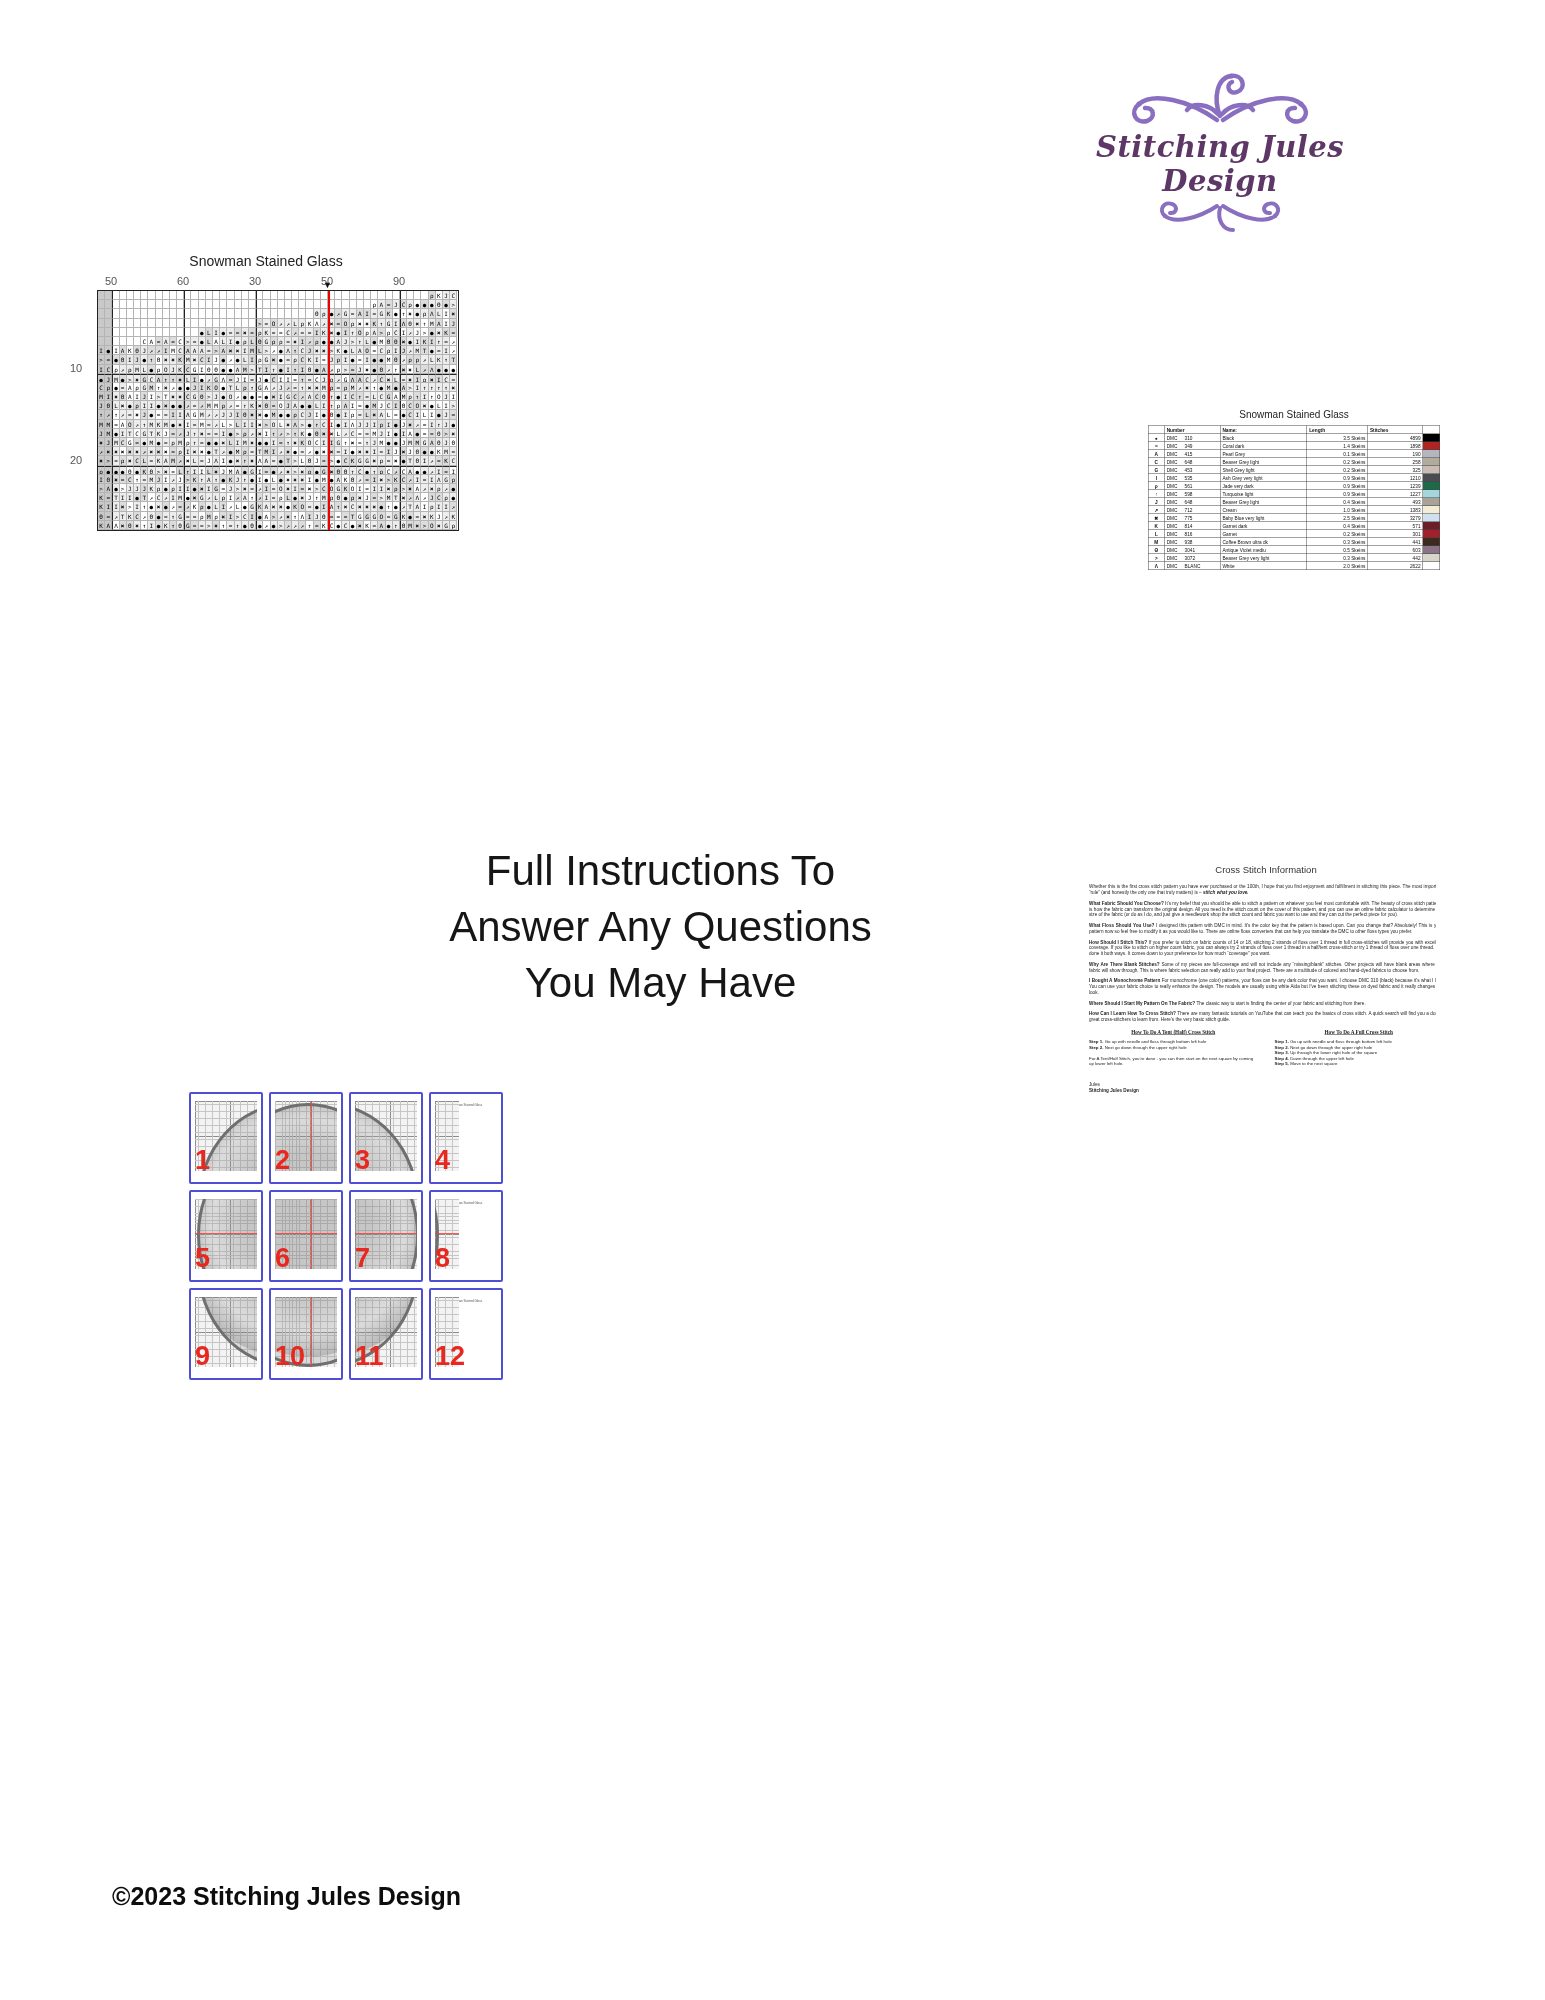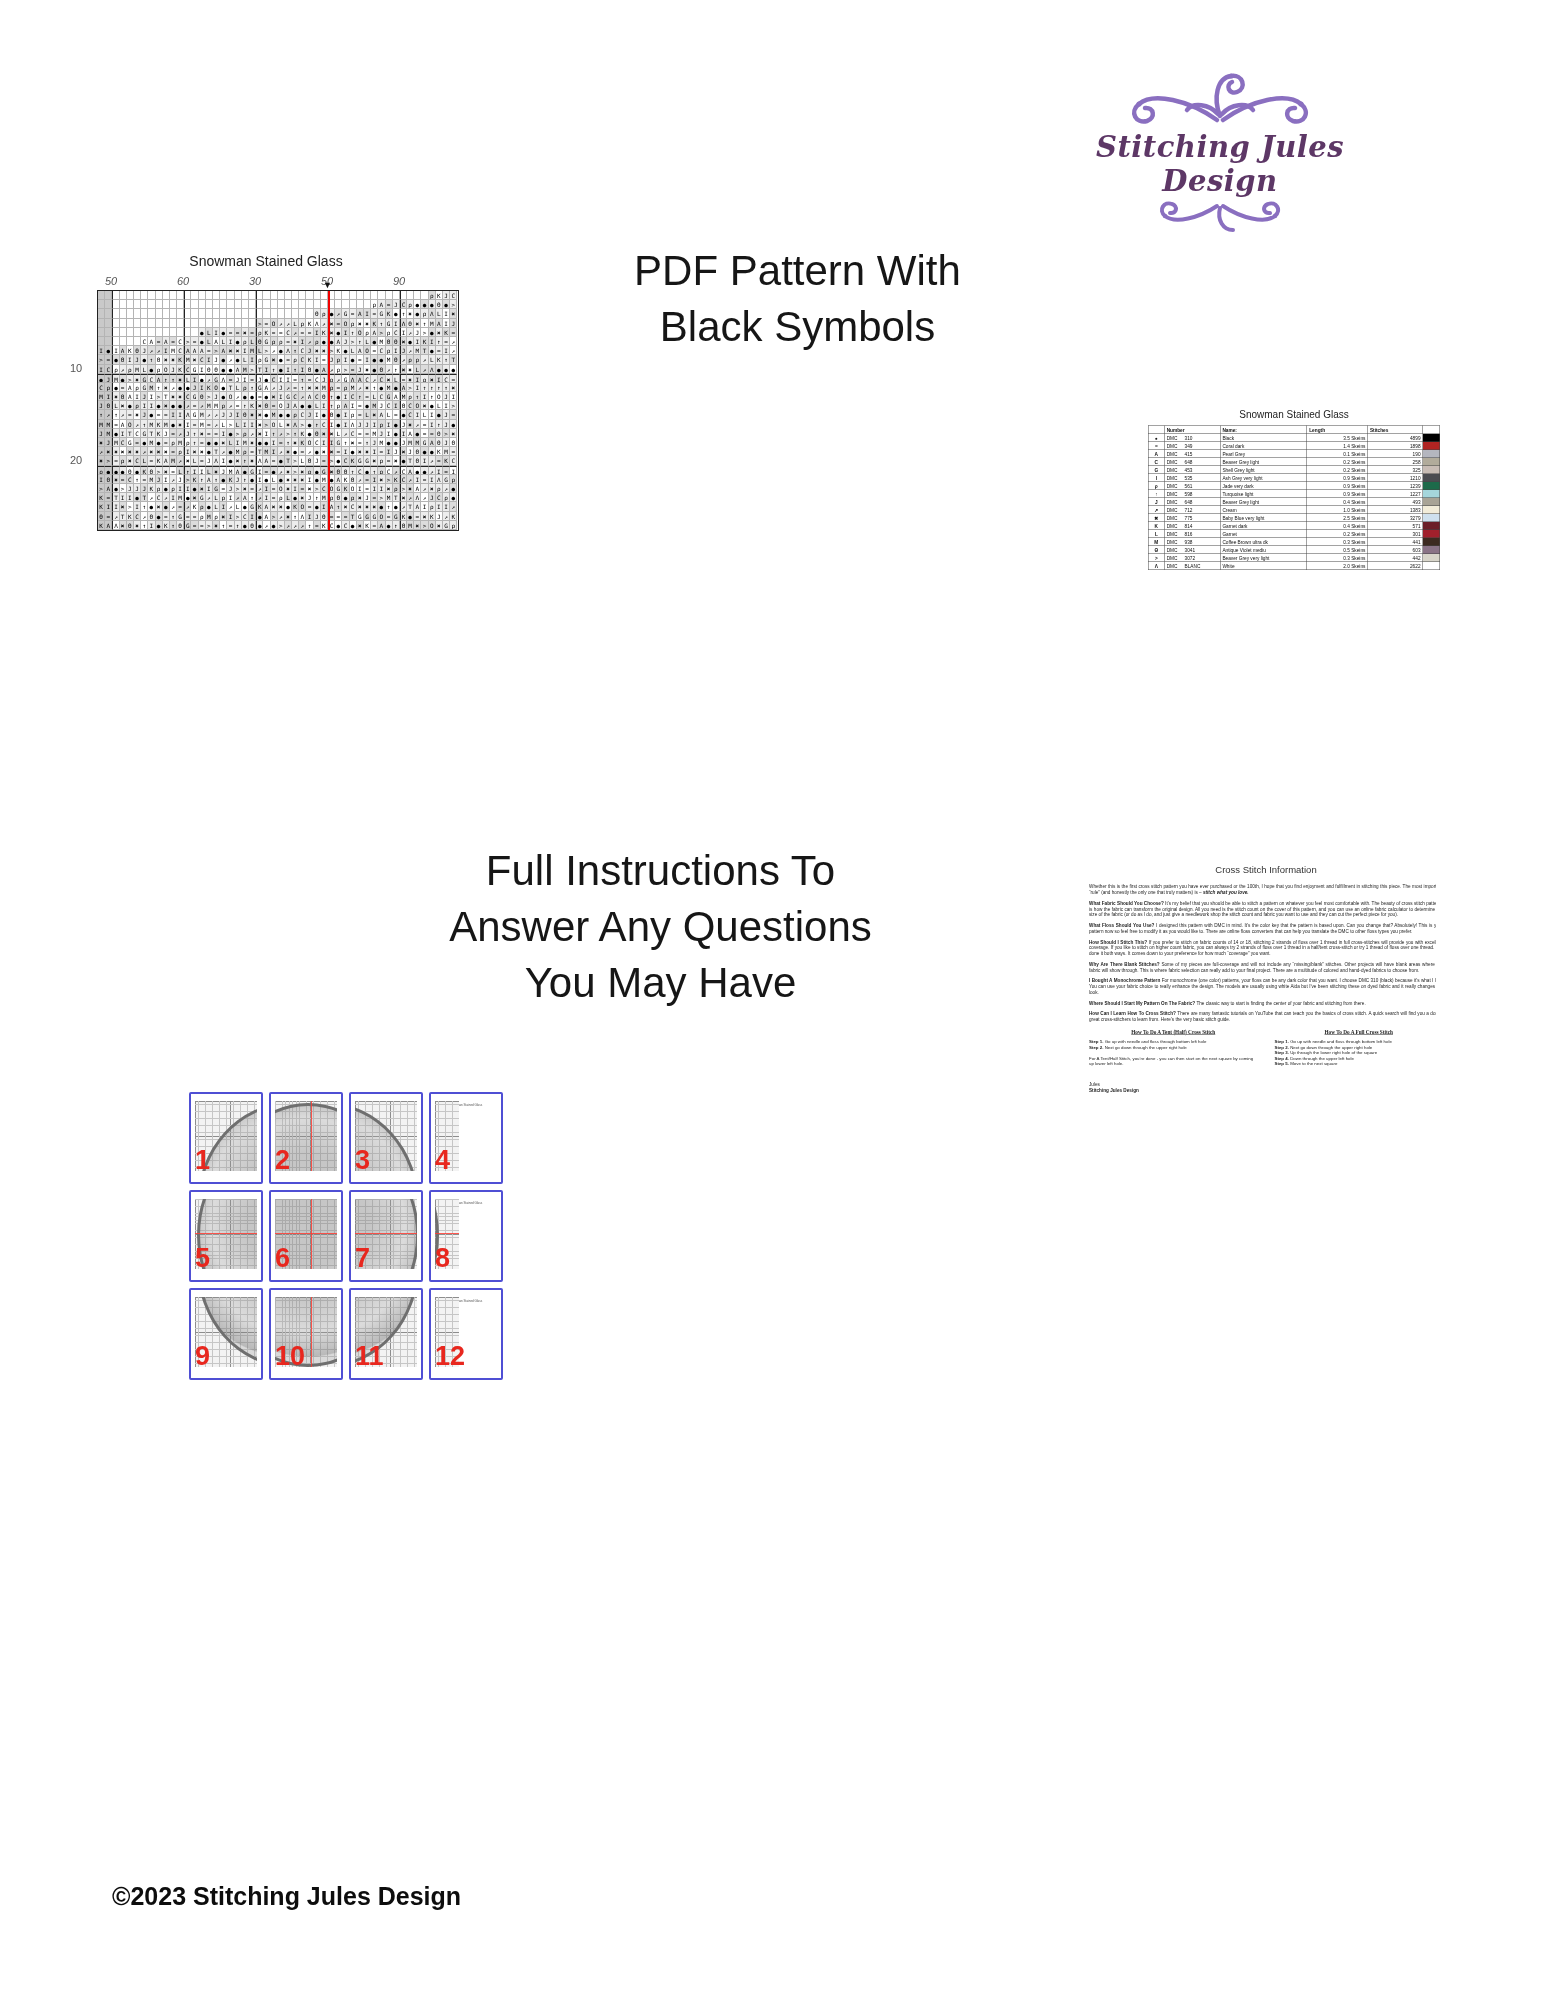--- a/index.html
+++ b/index.html
@@ -22,21 +22,21 @@
   .cap-floss{left:558px;top:487px;width:450px;font-size:42px;line-height:55px;}
   .cap-grid{left:58px;top:583px;width:405px;font-size:42px;line-height:55px;}
   .cap-instr{left:448px;top:843px;width:425px;font-size:42px;line-height:56px;}
   .cap-last{left:78px;top:1480px;width:700px;font-size:41px;line-height:56px;}
   .cap-example{left:888px;top:1515px;width:515px;font-size:39px;line-height:51px;font-weight:700;}
   .footer{position:absolute;left:112px;top:1882px;font-size:25px;font-weight:700;color:#0d0d0d;}
 
   
   .chart{position:absolute;left:70px;top:253px;width:392px;}
   .chart-title{text-align:center;font-size:14px;color:#222;margin-bottom:6px;}
-  .chart-cols{position:relative;height:15px;margin-left:27px;font-size:11px;color:#555;font-style:italic;}
+  .chart-cols{position:relative;height:15px;margin-left:27px;font-size:11px;color:#555;}
   .chart-cols span{position:absolute;transform:translateX(-50%);}
   .chart-wrap{position:relative;margin-left:27px;}
   .cgrid{display:grid;grid-template-columns:repeat(50,7.2px);grid-auto-rows:9.2px;
          border:1.4px solid #222;width:360px;position:relative;background:#fff;}
   .cgrid span{box-sizing:border-box;border-right:0.5px solid #b4b4b4;border-bottom:0.5px solid #b4b4b4;
               font-family:"DejaVu Sans Mono",monospace;font-size:6px;line-height:9px;
               text-align:center;overflow:hidden;color:#000;}
   .cgrid span.lt{border-left:1.2px solid #222;}
   .cgrid span.tt{border-top:1.2px solid #222;}
   .redline{position:absolute;top:0;bottom:0;width:2.2px;background:var(--accent-red);z-index:3;}
@@ -1444,22 +1444,20 @@
           <span style="background: rgb(220, 220, 220);">O</span>
           <span style="background: rgb(237, 237, 237);">✖</span>
           <span style="background: rgb(237, 237, 237);">G</span>
           <span style="background: rgb(237, 237, 237);">ρ</span>
         </div>
       <span class="rowlab" style="top:72px;">10</span>
       <span class="rowlab" style="top:164px;">20</span>
     </div>
   </div>
 
-  <div class="caption cap-pdf ml">PDF Pattern With
-Black Symbols</div>
   <div class="caption cap-instr ml">Full Instructions To
 Answer Any Questions
 You May Have</div>
 
   <div class="floss-wrap">
     <div class="half">
       <div class="floss-title">Snowman Stained Glass</div>
       <table class="floss">
         <thead>
           <tr>

